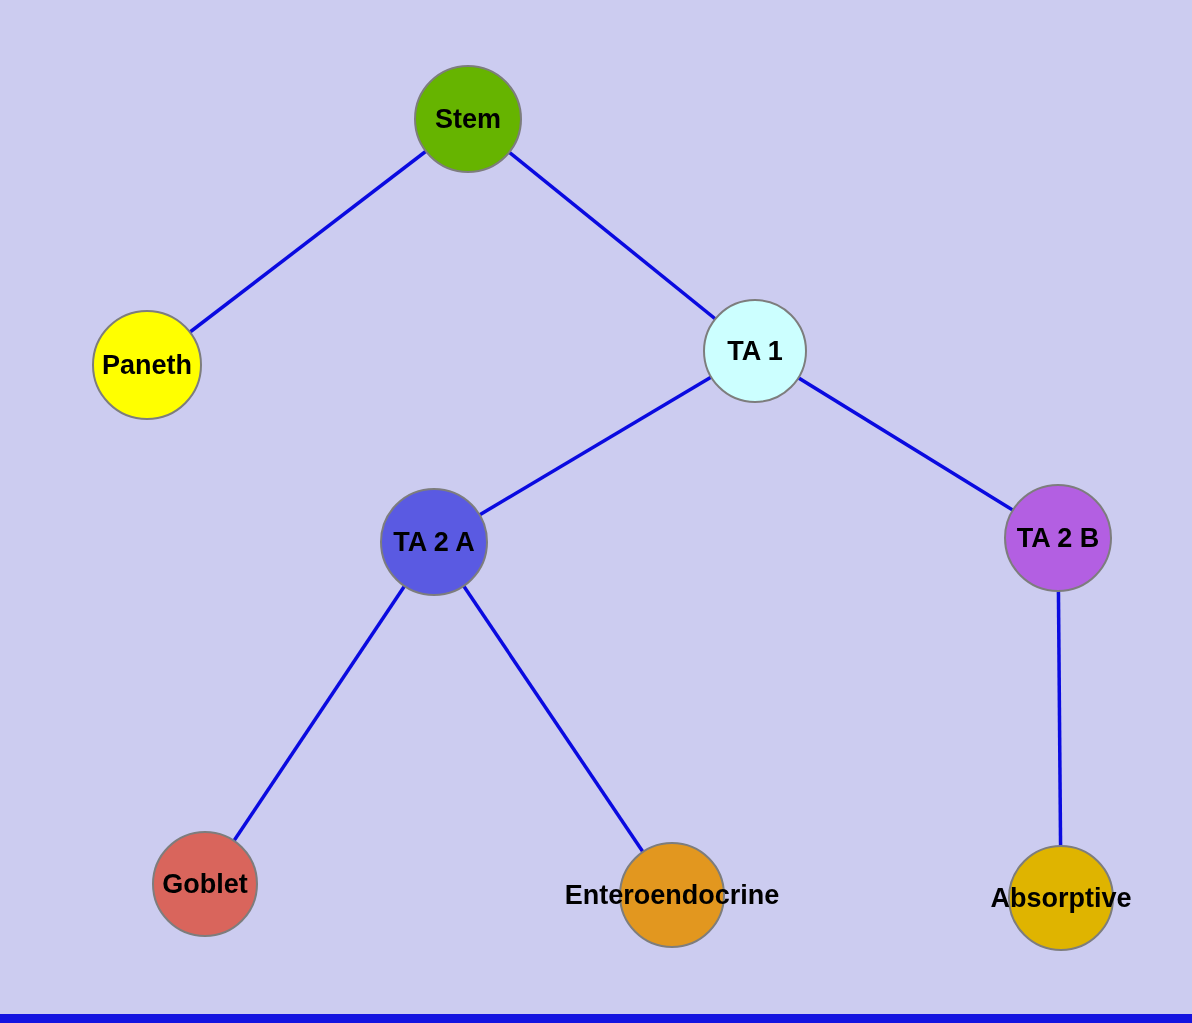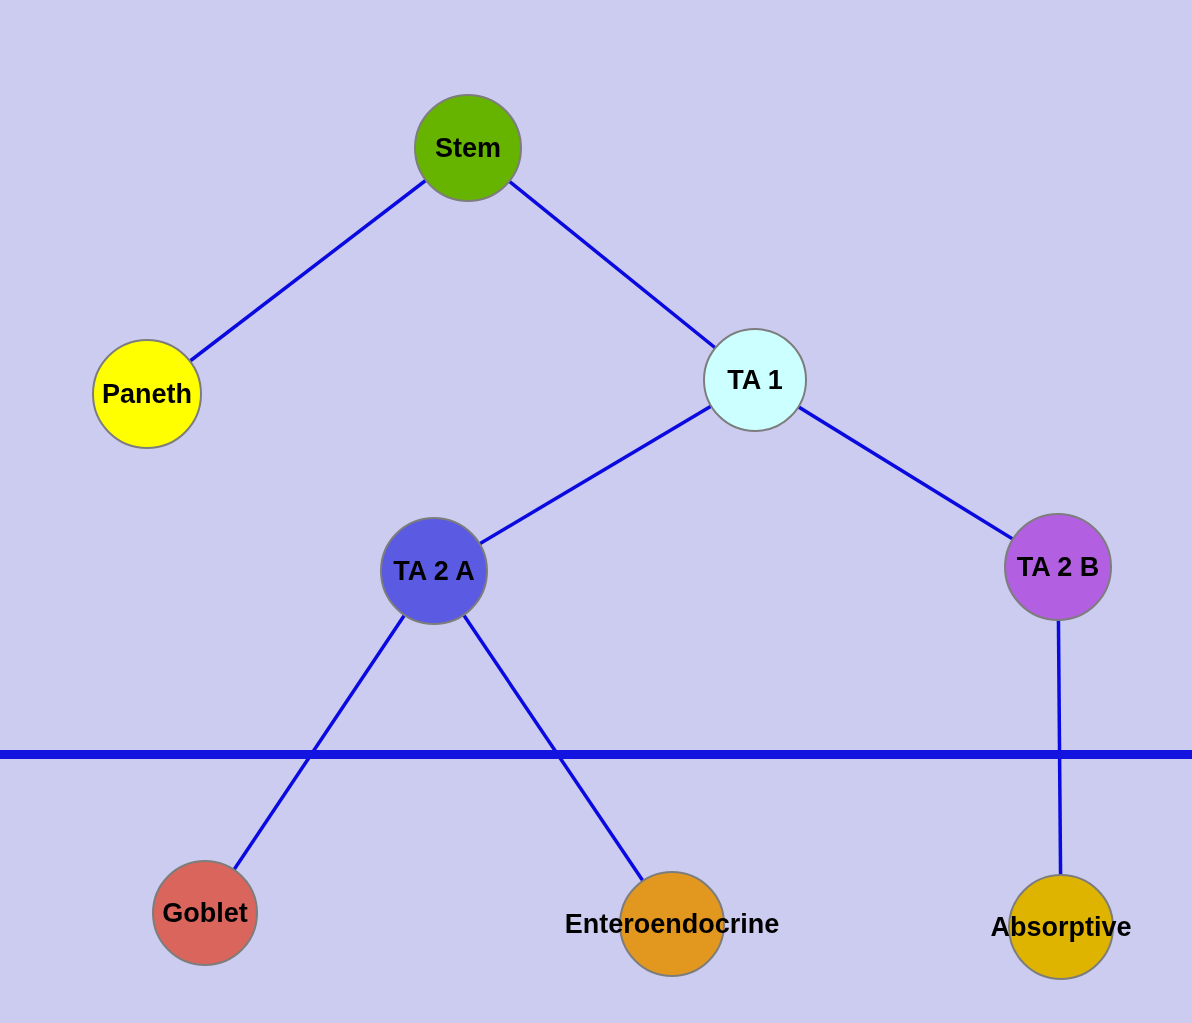--- a/index.html
+++ b/index.html
@@ -6,22 +6,21 @@
     margin: 0;
     padding: 0;
     width: 1192px;
     height: 1023px;
     overflow: hidden;
     font-family: "Liberation Sans", sans-serif;
   }
   #canvas-wrap {
     position: relative;
     width: 1192px;
-    height: 730px;
-    margin-top: 29px;
+    height: 1023px;
   }
   #graph-svg {
     display: block;
     width: 1192px;
     height: 1023px;
   }
   .graph-edge {
     stroke-width: 3.5px;
     fill: none;
   }

